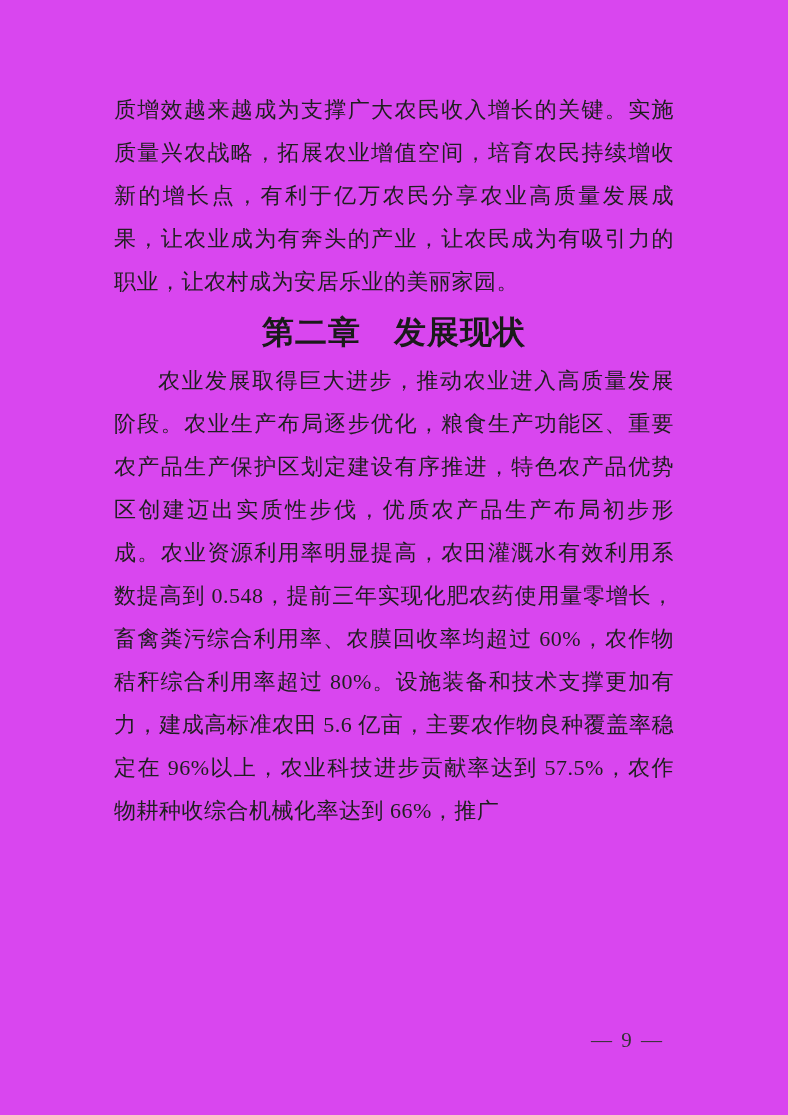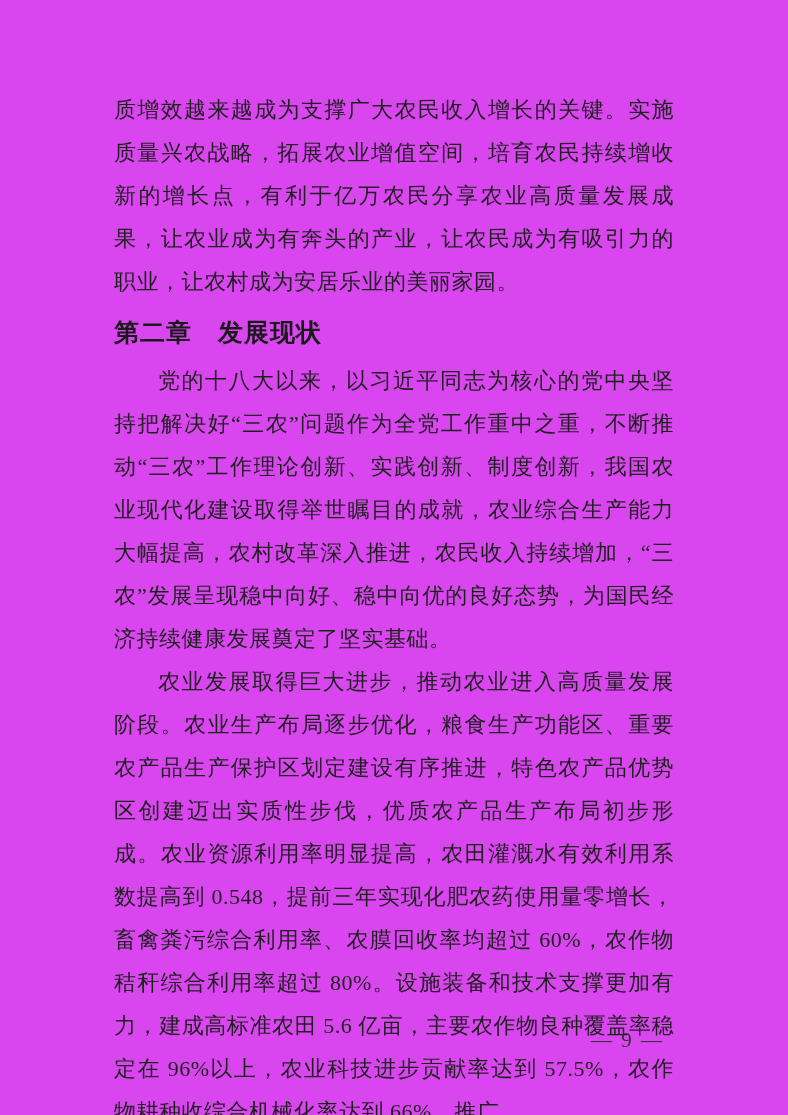--- a/index.html
+++ b/index.html
@@ -31,22 +31,23 @@
     text-justify: inter-ideograph;
     color: #1f1f1f;
   }
   .para.indent {
     text-indent: 2em;
   }
   .chapter-heading {
     margin: 9px 0 7px 0;
     font-family: "Liberation Sans", "DejaVu Sans", sans-serif;
     font-weight: bold;
-    font-size: 25px;
+    font-size: 32px;
     line-height: 40px;
+    text-align: center;
     letter-spacing: 1px;
     color: #1a1a1a;
   }
   .bold {
     font-weight: normal;
   }
   .page-number {
     position: absolute;
     top: 1028px;
     right: 124px;
@@ -57,17 +58,16 @@
     font-family: "Liberation Serif", "DejaVu Serif", serif;
   }
 </style>
 </head>
 <body>
 
 <div class="page">
   <div class="text-block">
     <p class="para">质增效越来越成为支撑广大农民收入增长的关键。实施质量兴农战略，拓展农业增值空间，培育农民持续增收新的增长点，有利于亿万农民分享农业高质量发展成果，让农业成为有奔头的产业，让农民成为有吸引力的职业，让农村成为安居乐业的美丽家园。</p>
     <h2 class="chapter-heading">第二章　发展现状</h2>
-    <p class="para indent">党的十八大以来，以习近平同志为核心的党中央坚持把解决好“三农”问题作为全党工作重中之重，不断推动“三农”工作理论创新、实践创新、制度创新，我国农业现代化建设取得举世瞩目的成就，农业综合生产能力大幅提高，农村改革深入推进，农民收入持续增加，“三农”发展呈现稳中向好、稳中向优的良好态势，为国民经济持续健康发展奠定了坚实基础。</p>
     <p class="para indent" id="para3"><span>农业发展取得巨大进步，推动农业进入高质量发展阶段。</span><span class="bold">农业生产布局逐步优化，</span><span>粮食生产功能区、重要农产品生产保护区划定建设有序推进，特色农产品优势区创建迈出实质性步伐，优质农产品生产布局初步形成。</span><span class="bold">农业资源利用率明显提高，</span><span>农田灌溉水有效利用系数提高到 0.548，提前三年实现化肥农药使用量零增长，畜禽粪污综合利用率、农膜回收率均超过 60%，农作物秸秆综合利用率超过 80%。</span><span class="bold">设施装备和技术支撑更加有力，</span><span>建成高标准农田 5.6 亿亩，主要农作物良种覆盖率稳定在 96%以上，农业科技进步贡献率达到 57.5%，农作物耕种收综合机械化率达到 66%，推广</span></p>
   </div>
   <div class="page-number">— 9 —</div>
 </div>
 
 </body></html>

